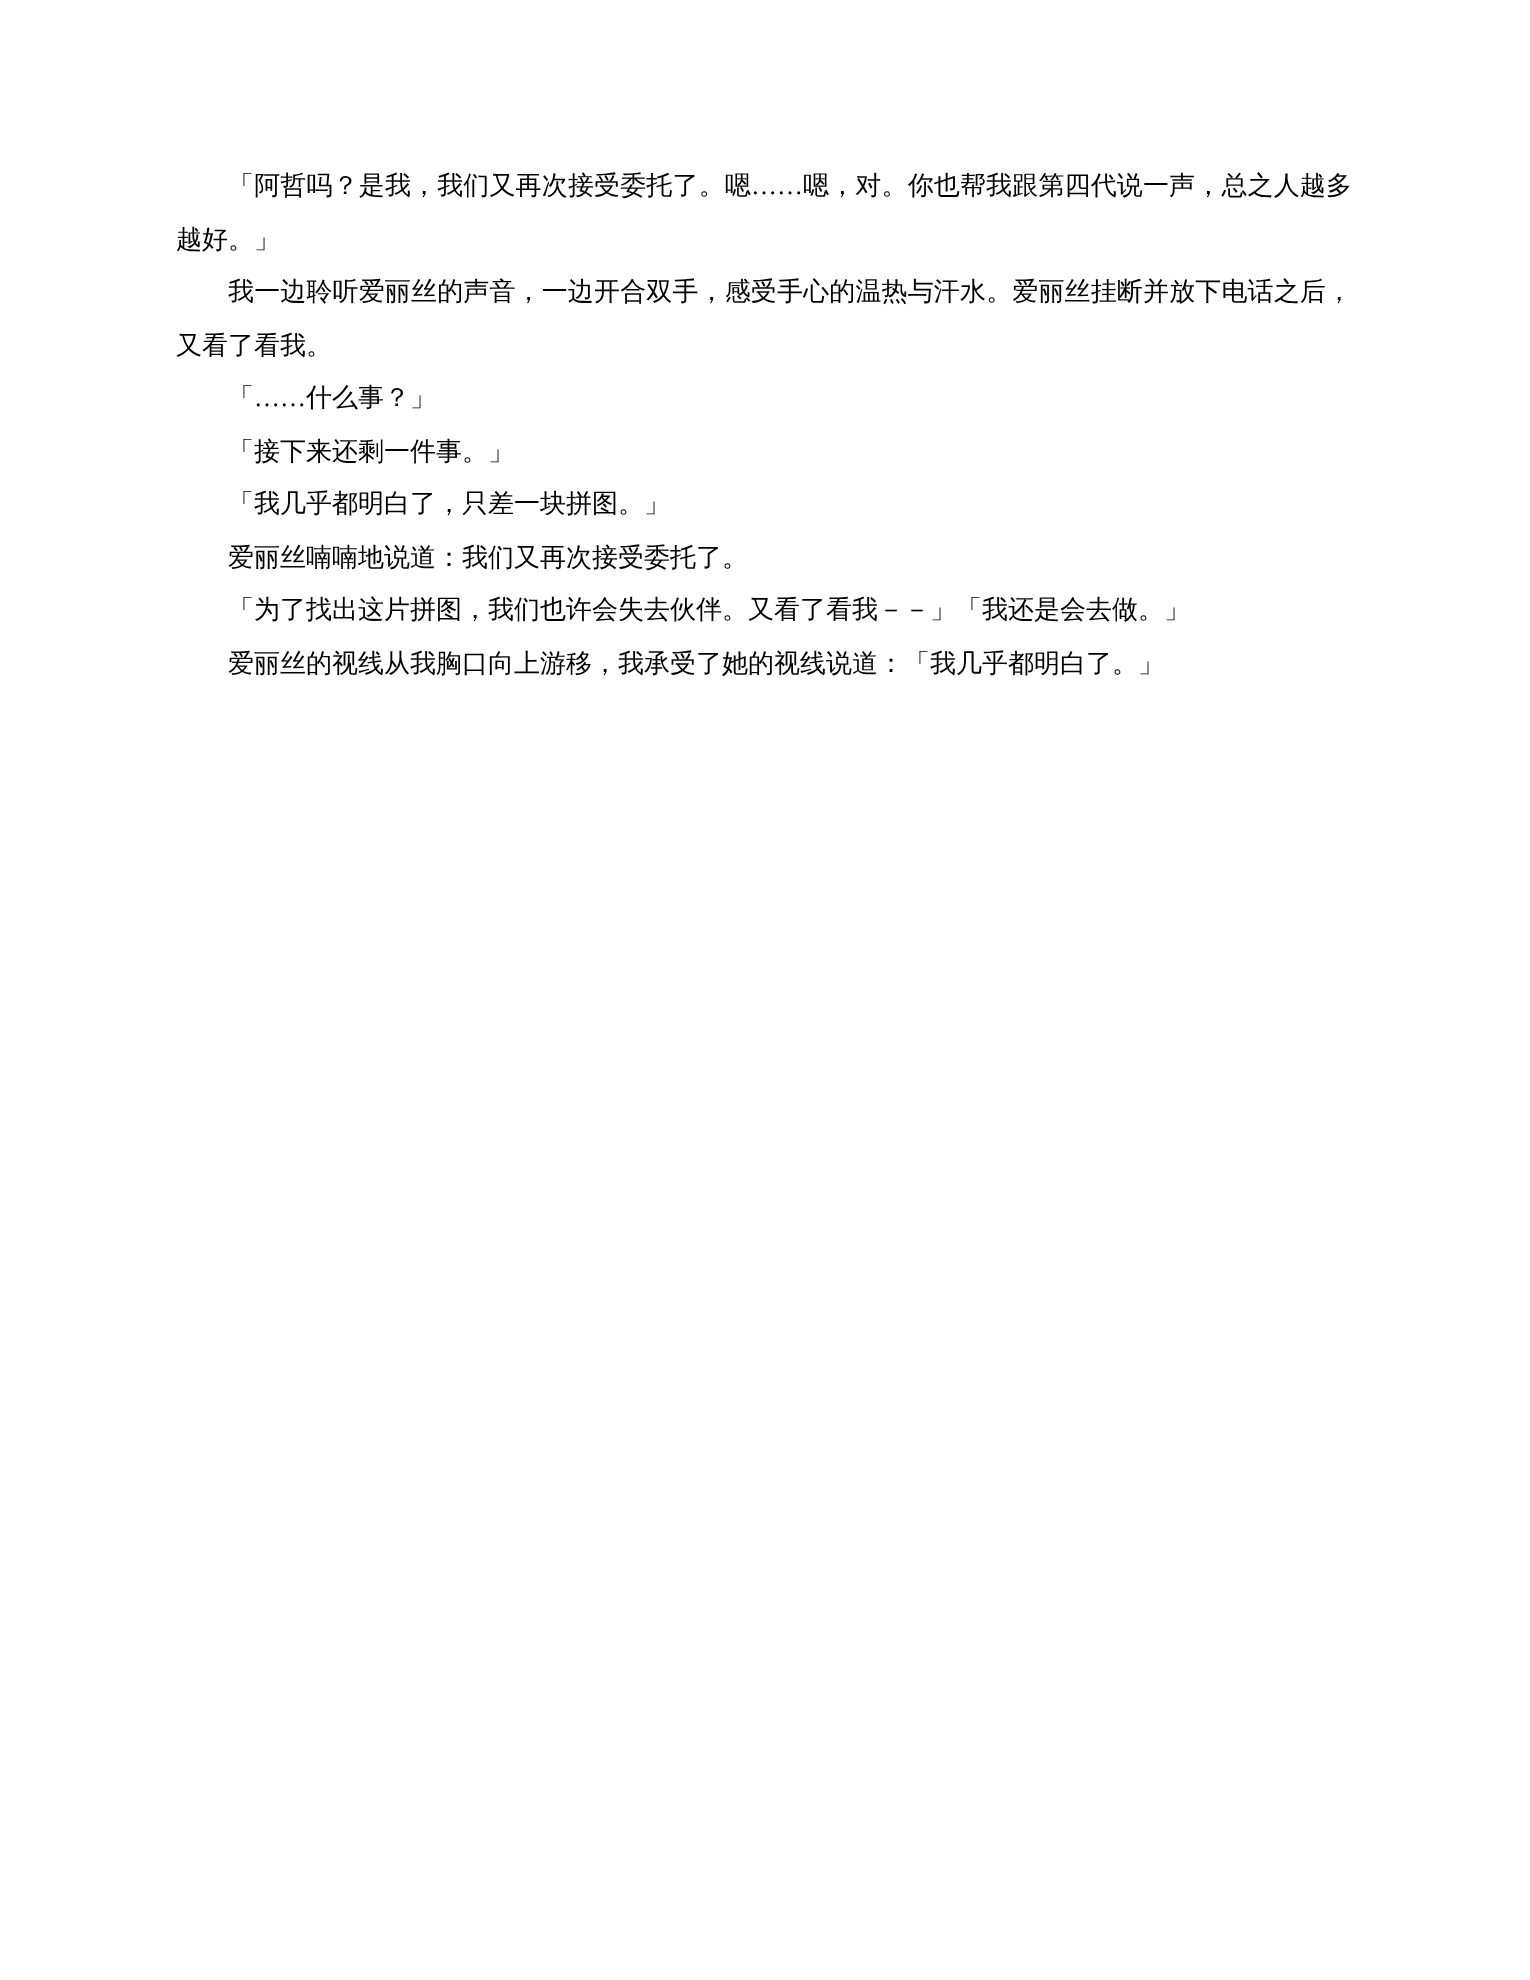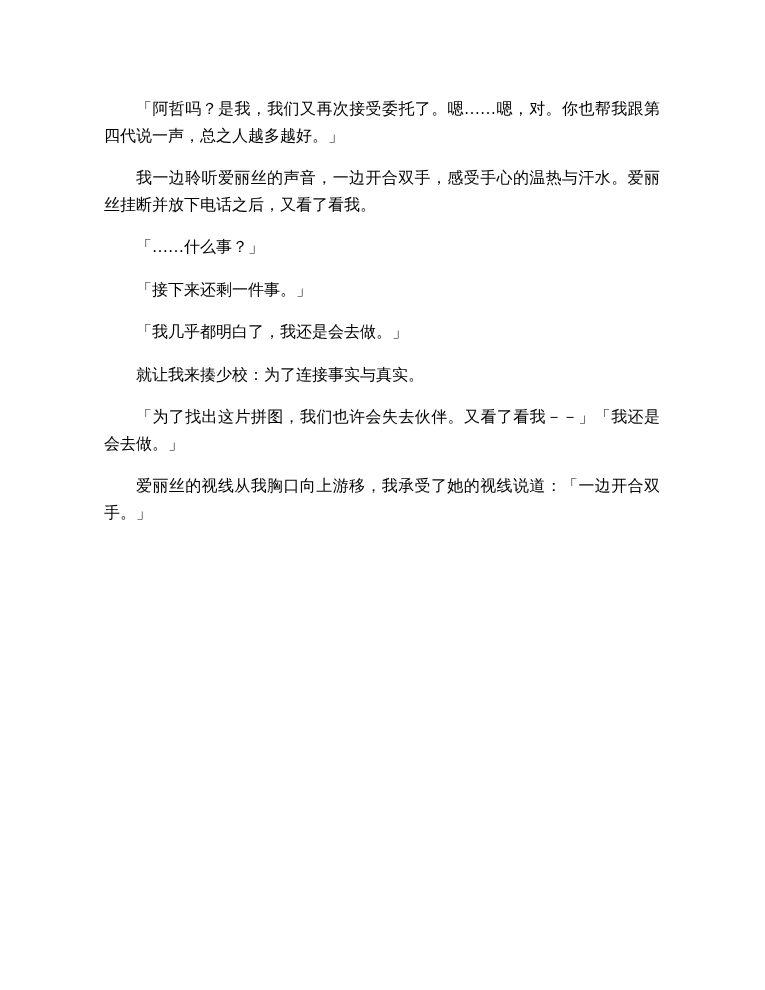--- a/index.html
+++ b/index.html
@@ -22,37 +22,37 @@
     box-sizing: border-box;
     overflow: hidden;
   }
   .text-body {
     position: absolute;
     left: 88px;
     top: 80px;
     width: 588px;
   }
   .para {
-    margin: 16px;
-    font-size: 16px;
+    margin: 0;
+    font-size: 13px;
     line-height: 26.5px;
     text-align: justify;
     text-justify: inter-ideograph;
     text-indent: 2em;
     word-break: break-all;
     letter-spacing: 0px;
   }
 </style>
 </head>
 <body>
 
 <div class="page">
   <div class="text-body">
     <p class="para">「阿哲吗？是我，我们又再次接受委托了。嗯……嗯，对。你也帮我跟第四代说一声，总之人越多越好。」</p>
     <p class="para">我一边聆听爱丽丝的声音，一边开合双手，感受手心的温热与汗水。爱丽丝挂断并放下电话之后，又看了看我。</p>
     <p class="para">「……什么事？」</p>
     <p class="para">「接下来还剩一件事。」</p>
-    <p class="para">「我几乎都明白了，我还是会去做。」</p>
-    <p class="para">就让我来揍少校：为了连接事实与真实。</p>
+    <p class="para">「我几乎都明白了，只差一块拼图。」</p>
+    <p class="para">爱丽丝喃喃地说道：我们又再次接受委托了。</p>
     <p class="para">「为了找出这片拼图，我们也许会失去伙伴。又看了看我－－」「我还是会去做。」</p>
-    <p class="para">爱丽丝的视线从我胸口向上游移，我承受了她的视线说道：「一边开合双手。」</p>
+    <p class="para">爱丽丝的视线从我胸口向上游移，我承受了她的视线说道：「我几乎都明白了。」</p>
   </div>
 </div>
 
 </body></html>

